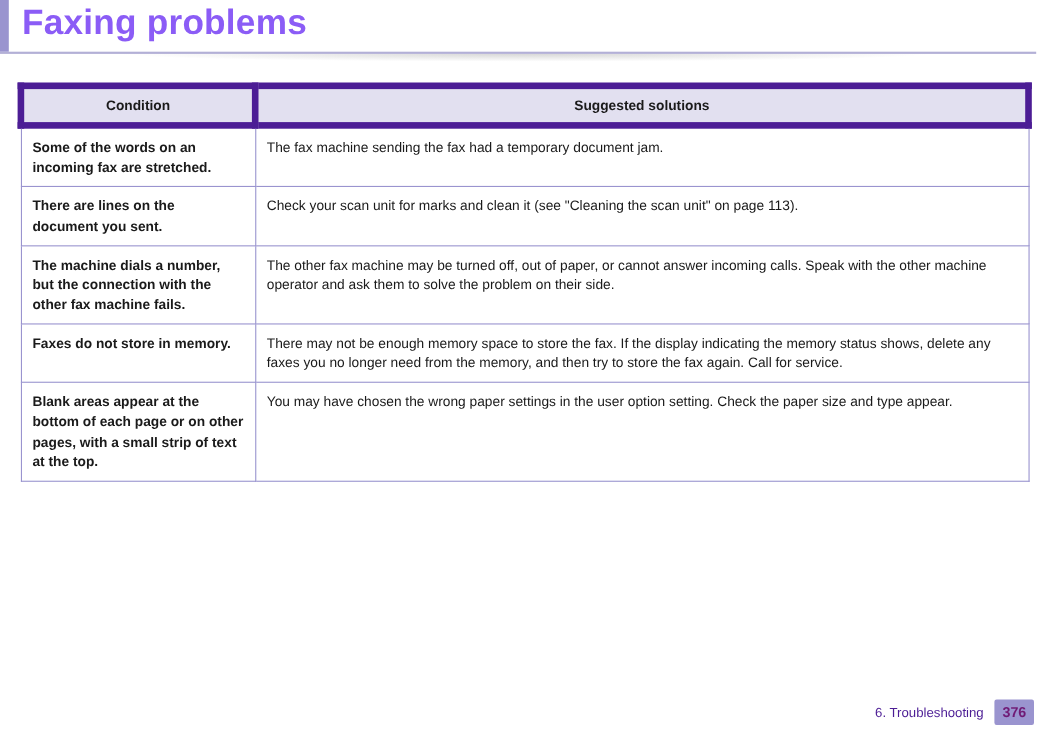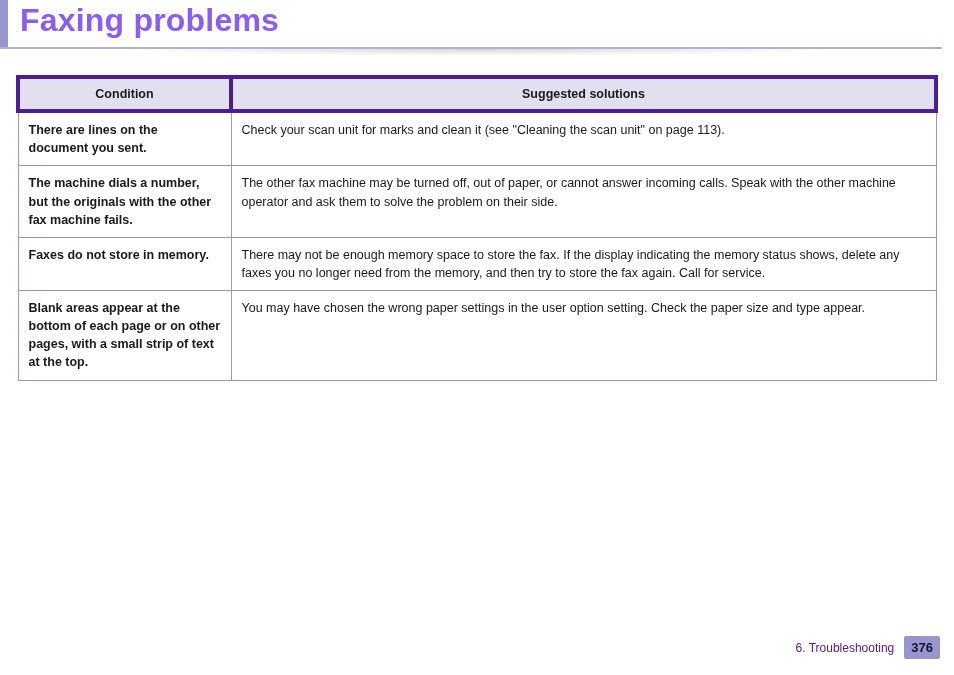--- a/index.html
+++ b/index.html
@@ -38,21 +38,21 @@
   }
   table.tbl{
     border-collapse:collapse;
     width:922px;
     margin:6px 16px 0 16px;
     font-size:12.5px;
     line-height:1.45;
   }
   .tbl th{
     background:#e2e0f0;
-    border:4px solid #4c1d95;
+    border:6px solid #4c1d95;
     padding:6px 8px;
     font-weight:700;
     text-align:center;
     font-size:12.5px;
   }
   .tbl td{
     border:1px solid #9a94cf;
     padding:8px 10px;
     vertical-align:top;
   }
@@ -68,21 +68,21 @@
     align-items:center;
     gap:10px;
     font-size:12px;
   }
   .chapter{
     color:#4c1d95;
     font-weight:400;
   }
   .page-box{
     background:#9a94cf;
-    color:#0f172a;
+    color:#701a75;
     font-weight:700;
     padding:4px 7px;
     border-radius:2px;
     font-size:13px;
   }
 </style>
 </head>
 <body>
 
 <div class="title-bar">
@@ -92,25 +92,29 @@
 
 <table class="tbl">
   <thead>
     <tr>
       <th>Condition</th>
       <th>Suggested solutions</th>
     </tr>
   </thead>
   <tbody>
     <tr>
+      <td class="cond">Some of the words on an incoming fax are stretched.</td>
+      <td>The fax machine sending the fax had a temporary document jam.</td>
+    </tr>
+    <tr>
       <td class="cond">There are lines on the document you sent.</td>
       <td>Check your scan unit for marks and clean it (see "Cleaning the scan unit" on page 113).</td>
     </tr>
     <tr>
-      <td class="cond">The machine dials a number, but the originals with the other fax machine fails.</td>
+      <td class="cond">The machine dials a number, but the connection with the other fax machine fails.</td>
       <td>The other fax machine may be turned off, out of paper, or cannot answer incoming calls. Speak with the other machine operator and ask them to solve the problem on their side.</td>
     </tr>
     <tr>
       <td class="cond">Faxes do not store in memory.</td>
       <td>There may not be enough memory space to store the fax. If the display indicating the memory status shows, delete any faxes you no longer need from the memory, and then try to store the fax again. Call for service.</td>
     </tr>
     <tr>
       <td class="cond">Blank areas appear at the bottom of each page or on other pages, with a small strip of text at the top.</td>
       <td>You may have chosen the wrong paper settings in the user option setting. Check the paper size and type appear.</td>
     </tr>

